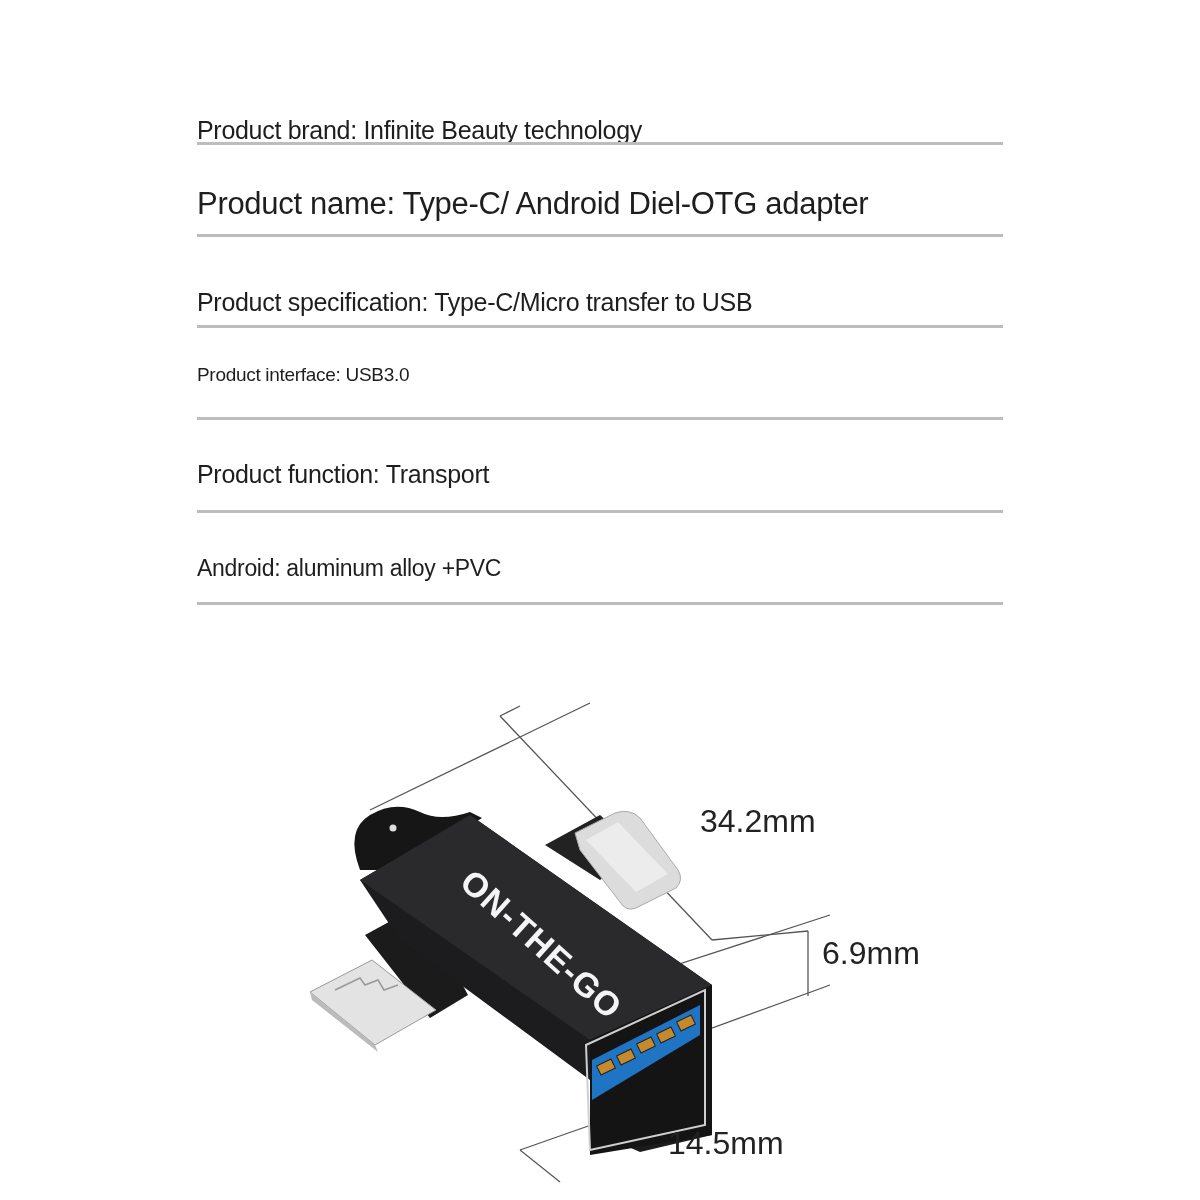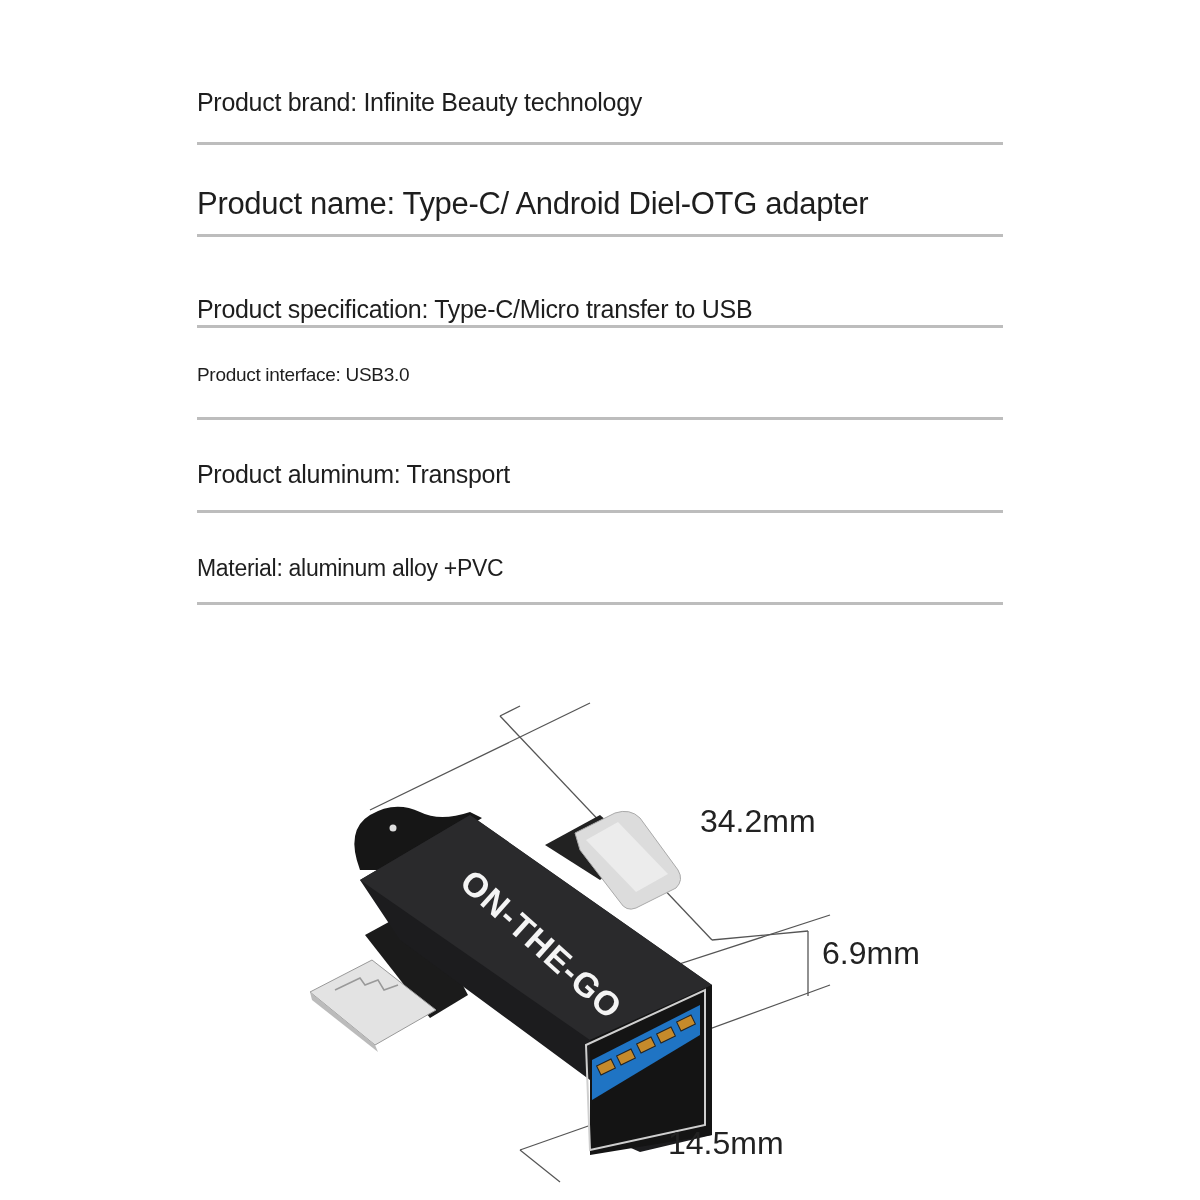--- a/index.html
+++ b/index.html
@@ -9,41 +9,41 @@
   .spec-text { position: absolute; left: 0; font-size: 25px; letter-spacing: -0.3px; color: #1e1e1e; white-space: nowrap; }
   .spec-divider { position: absolute; left: 0; width: 806px; height: 3px; background: #bdbdbd; }
   .figure { position: absolute; left: 0; top: 0; width: 1200px; height: 1200px; }
   .dim { font-family: "Liberation Sans", sans-serif; font-size: 32px; fill: #222; }
 </style>
 </head>
 <body>
 
 <div class="spec-list">
   <div class="spec-row" style="top:0">
-    <div class="spec-text" style="top:88px">Product brand: Infinite Beauty technology</div>
+    <div class="spec-text" style="top:116px">Product brand: Infinite Beauty technology</div>
     <div class="spec-divider" style="top:142px"></div>
   </div>
   <div class="spec-row" style="top:0">
     <div class="spec-text" style="top:186px;font-size:31px">Product name: Type-C/ Android Diel-OTG adapter</div>
     <div class="spec-divider" style="top:234px"></div>
   </div>
   <div class="spec-row" style="top:0">
-    <div class="spec-text" style="top:295px">Product specification: Type-C/Micro transfer to USB</div>
+    <div class="spec-text" style="top:288px">Product specification: Type-C/Micro transfer to USB</div>
     <div class="spec-divider" style="top:325px"></div>
   </div>
   <div class="spec-row" style="top:0">
     <div class="spec-text" style="top:364px;font-size:19px">Product interface: USB3.0</div>
     <div class="spec-divider" style="top:417px"></div>
   </div>
   <div class="spec-row" style="top:0">
-    <div class="spec-text" style="top:460px">Product aluminum: Transport</div>
+    <div class="spec-text" style="top:460px">Product function: Transport</div>
     <div class="spec-divider" style="top:510px"></div>
   </div>
   <div class="spec-row" style="top:0">
-    <div class="spec-text" style="top:555px;font-size:23px">Material: aluminum alloy +PVC</div>
+    <div class="spec-text" style="top:555px;font-size:23px">Android: aluminum alloy +PVC</div>
     <div class="spec-divider" style="top:602px"></div>
   </div>
 </div>
 
 <svg class="figure" viewBox="0 0 1200 1200" width="1200" height="1200">
 
   <g stroke="#555" stroke-width="1.3" fill="none">
     <line x1="370" y1="810" x2="590" y2="703"></line>
     <line x1="500" y1="716" x2="520" y2="706"></line>
     <line x1="500" y1="716" x2="712" y2="940"></line>

